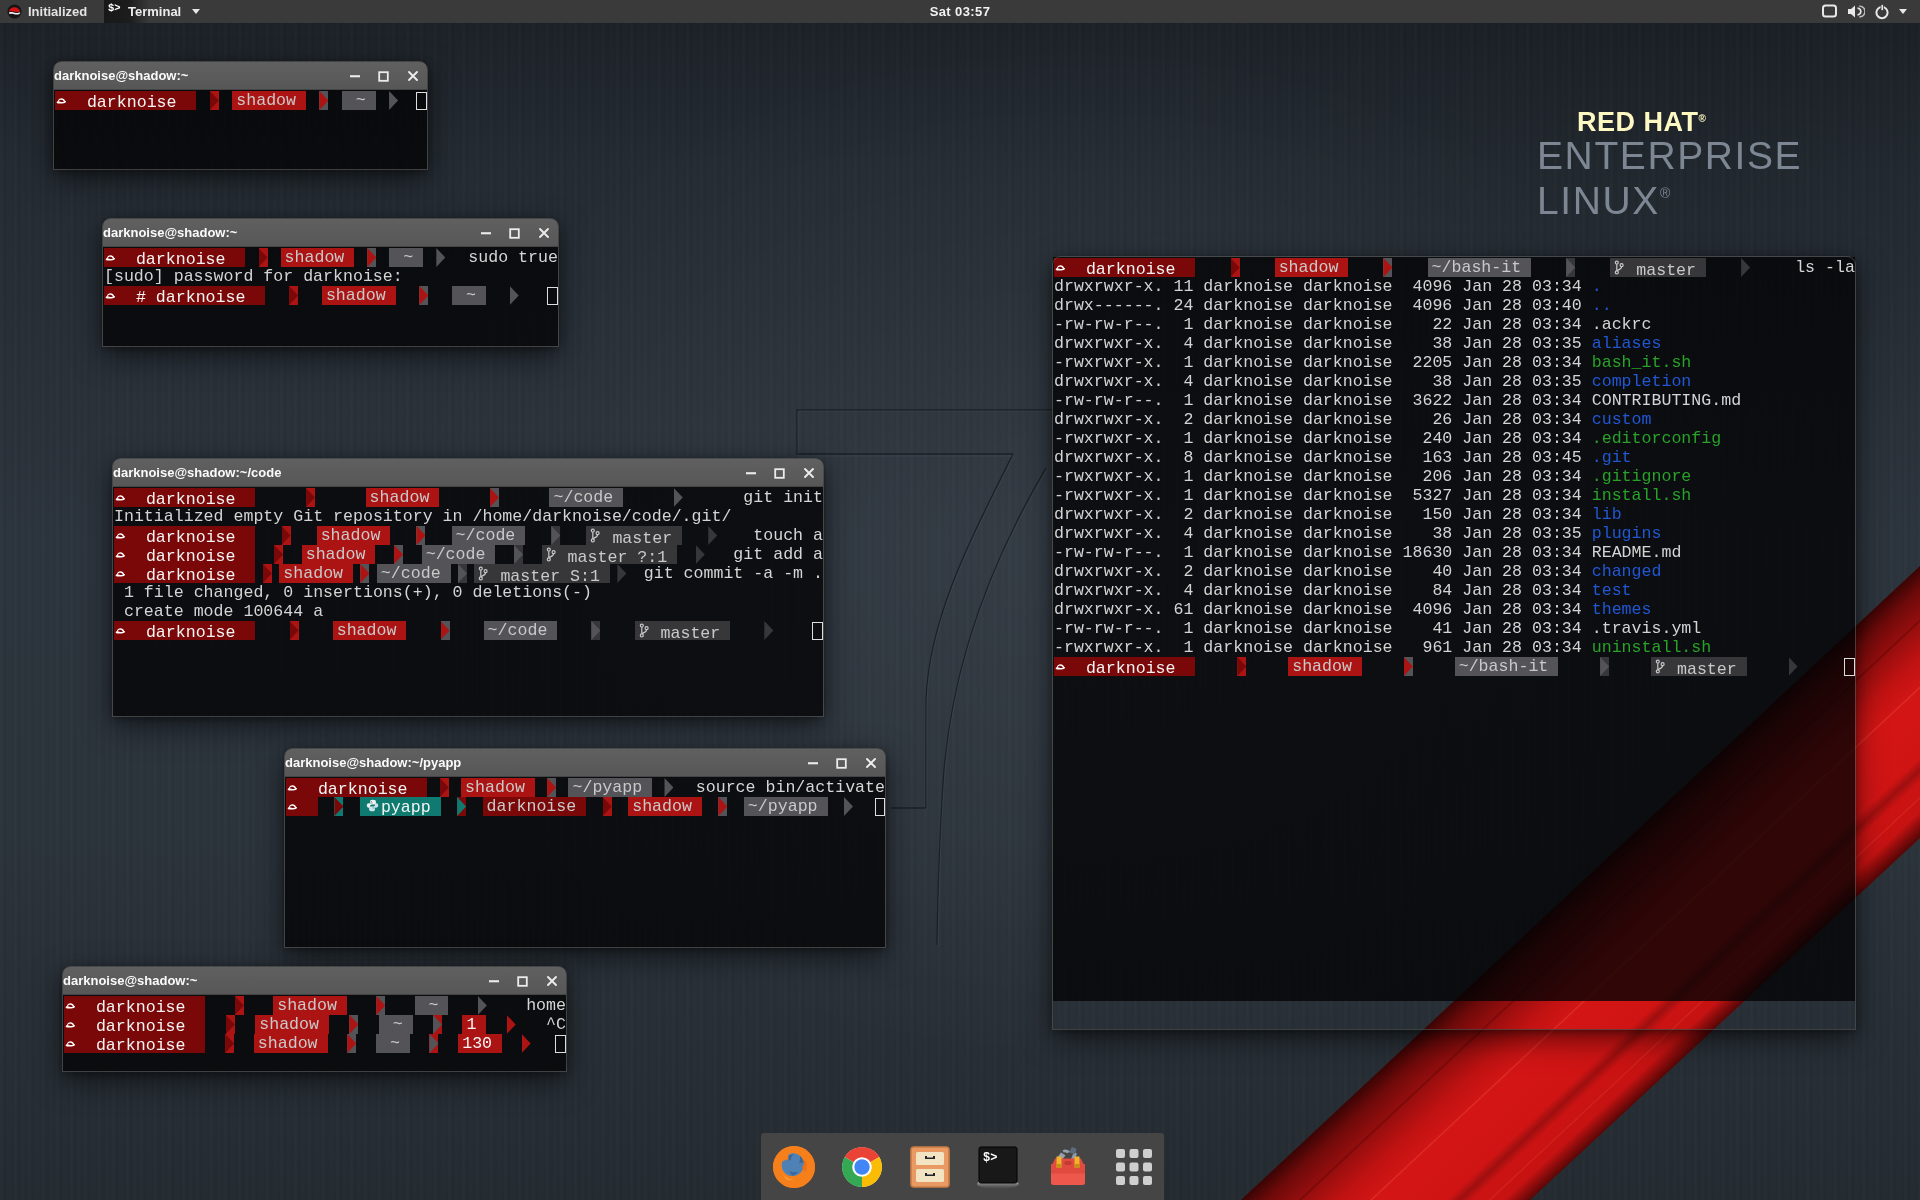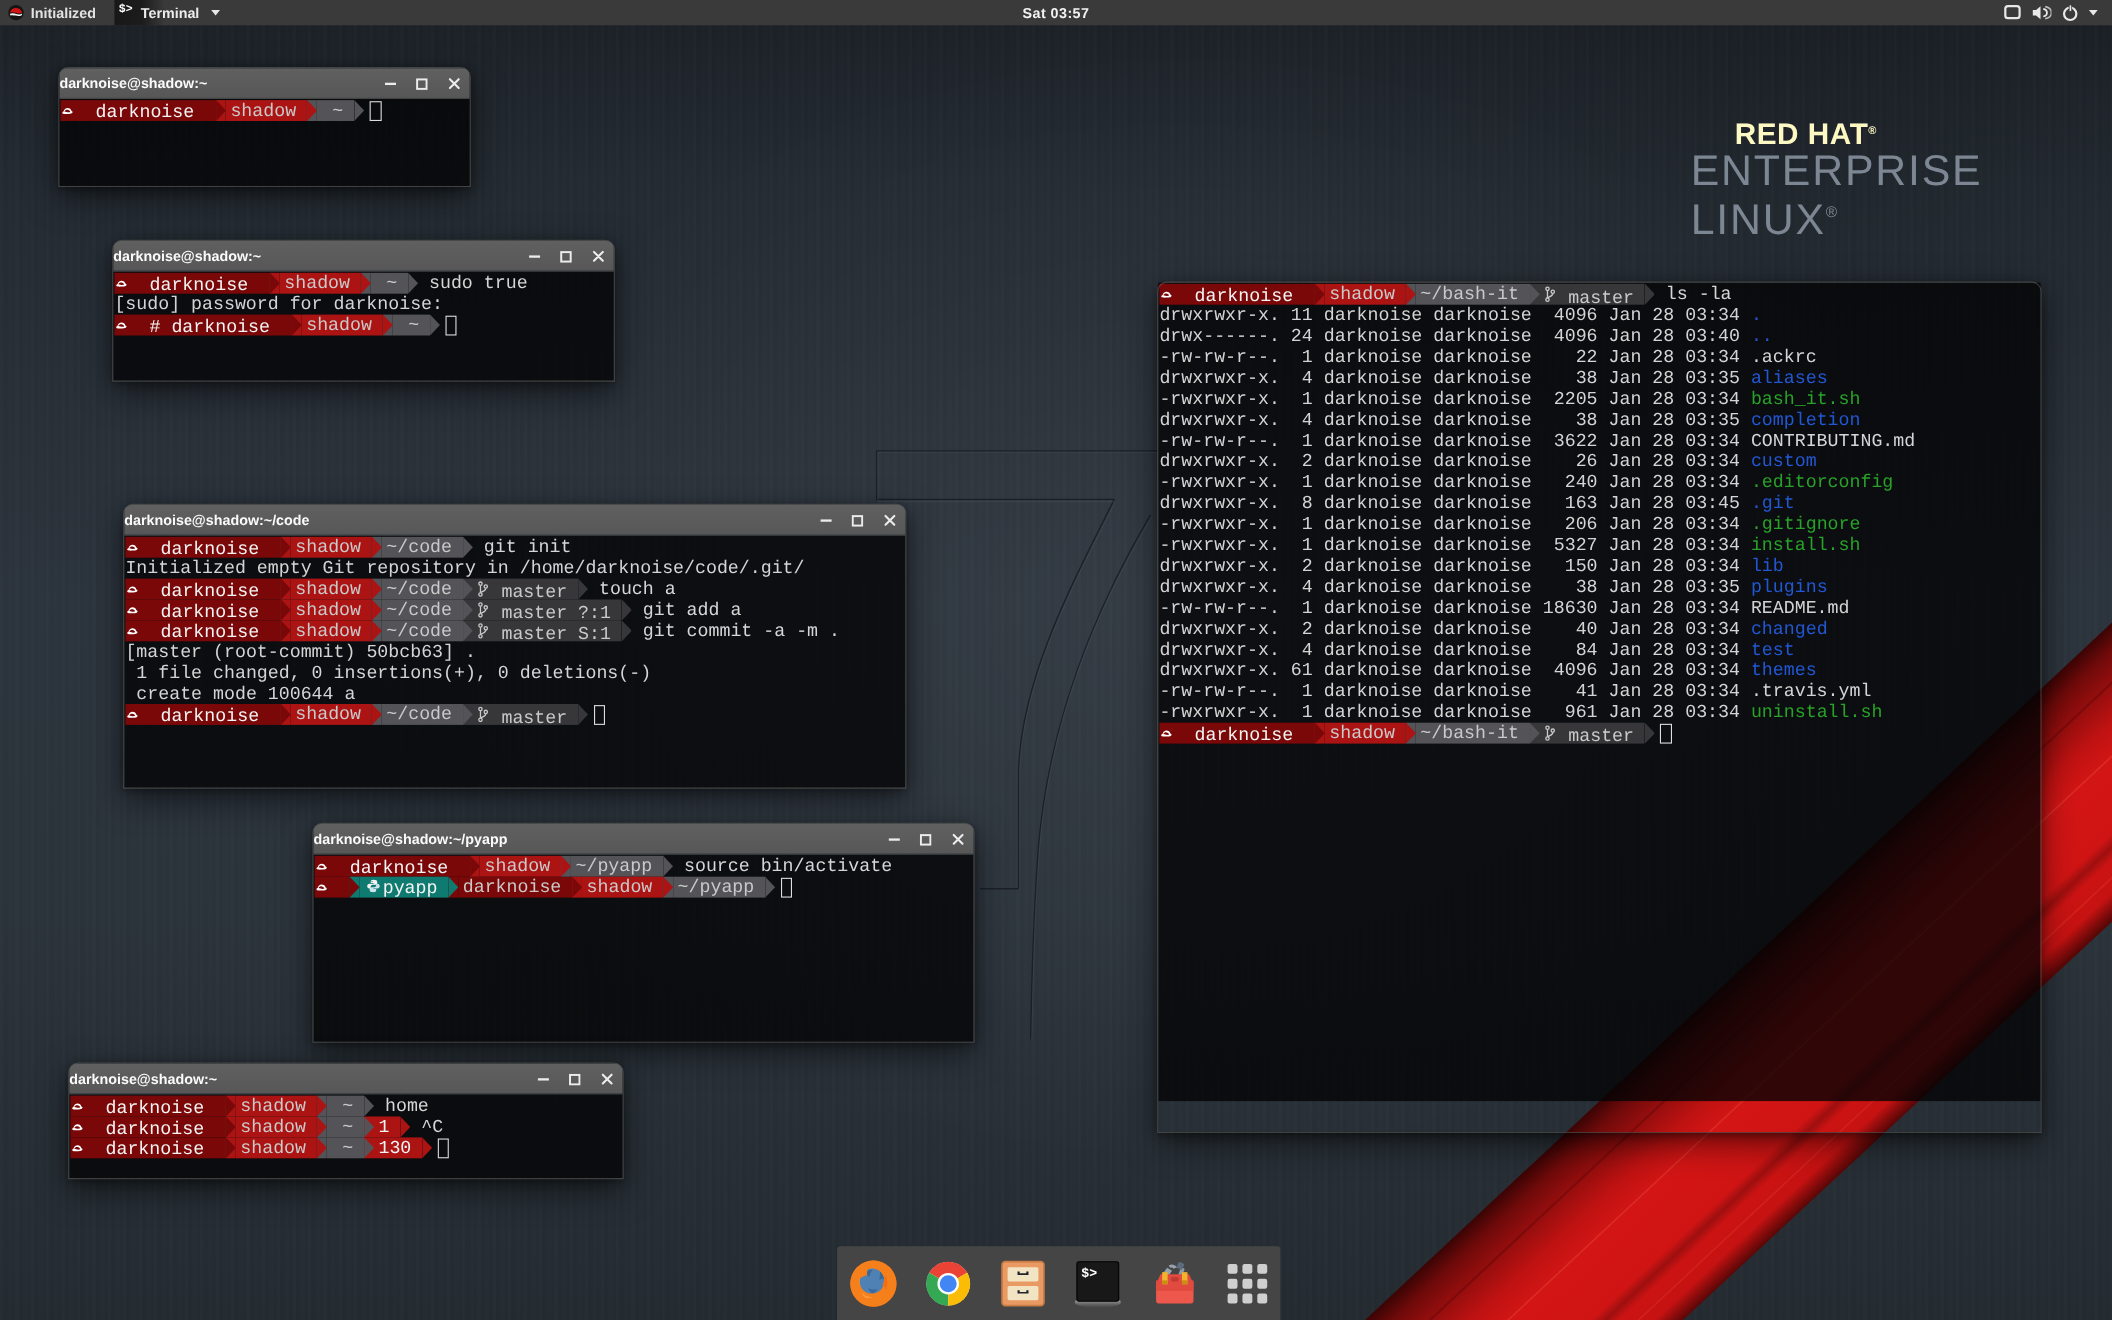--- a/index.html
+++ b/index.html
@@ -33,21 +33,21 @@
 
 #dock{position:absolute;left:761px;top:1133px;width:403px;height:67px;background:#454545;border-radius:3px 3px 0 0;display:flex;align-items:center;justify-content:space-between;padding:0 10px;box-sizing:border-box;}
 
 .win{position:absolute;border-radius:8px 8px 0 0;box-shadow:0 10px 30px rgba(0,0,0,0.55),0 2px 8px rgba(0,0,0,0.4);outline:1px solid rgba(120,120,114,0.45);}
 .tb{height:28px;background:linear-gradient(180deg,#606060,#575757);border-radius:7px 7px 0 0;position:relative;color:#fbfbfb;font-size:13px;font-weight:bold;line-height:27px;border-bottom:1px solid #454545;box-sizing:border-box;}
 .win.back .tb{background:linear-gradient(180deg,#4b4b4b,#444444);color:#c6c6c6;border-bottom:1px solid #383838;}
 .btns{position:absolute;right:0;top:0;height:28px;display:flex;align-items:center;}
 .btn{width:29px;height:28px;display:flex;align-items:center;justify-content:center;}
 .term{background:rgba(3,3,4,0.78);padding:1px 0 0 1px;box-sizing:border-box;font-family:"Liberation Mono",monospace;font-size:16.6px;line-height:19px;color:#d4d4d4;overflow:hidden;}
 .ln{height:19px;white-space:pre;}
-.ln.p{display:flex;}
+.ln.p{display:flex;justify-content:space-between;}
 .sg{white-space:pre;flex:none;}
 .sep{position:relative;width:9px;flex:none;}
 .ln.p .sep + .sg:not(.cm){padding-left:4px;}
 .sep::after{content:"";position:absolute;left:0;top:0;width:9px;height:19px;background:var(--l);clip-path:polygon(0 0,100% 50%,0 100%);}
 .cur{flex:none;width:8.5px;height:16px;border:1.5px solid #dedede;margin-top:0.5px;}
 .u{color:#f4f4f4;}
 .g{color:#c9c9c9;}
 .cm{color:#d6d6d6;}
 .r1{background:#7b0808;}
 .r2{background:#ac1414;}
@@ -219,21 +219,20 @@
               <path fill="#fff" d="M1.0,8.3 C0.4,7.8 0.9,6.6 2.1,6.1 C2.4,4.2 4.0,2.9 6.0,2.9 C7.9,2.9 9.4,4.1 9.8,5.8 C10.6,6.0 11.1,6.6 10.9,7.2 C10.6,8.2 8.9,8.8 6.8,8.8 C4.3,8.8 1.9,9.0 1.0,8.3 Z"></path>
               <path fill="#7b0808" d="M2.8,6.4 C3.3,5.2 4.6,4.5 6.0,4.7 C7.3,4.9 8.3,5.7 8.6,6.8 C7.2,7.4 6.0,7.3 4.9,6.9 C4.2,6.6 3.5,6.4 2.8,6.4 Z"></path>
             </svg><span class="u">  darknoise  </span></span><span class="sep" style="--l:#7b0808;background:#ac1414"></span><span class="sg r2 g">shadow </span><span class="sep" style="--l:#ac1414;background:#535358"></span><span class="sg gy g">~/code </span><span class="sep" style="--l:#535358;background:#37373a"></span><span class="sg gg g"><svg class="gb" width="10" height="15" viewBox="0 0 10 15">
               <g stroke="#c9c9c9" stroke-width="1.2" fill="none">
                 <circle cx="2.8" cy="2.6" r="1.5"></circle>
                 <circle cx="2.8" cy="12.4" r="1.5"></circle>
                 <circle cx="7.6" cy="5.2" r="1.5"></circle>
                 <path d="M2.8,4.2 V10.8 M7.6,6.8 C7.6,9.2 5.4,9.4 2.9,10.6"></path>
               </g>
             </svg> master S:1 </span><span class="sep" style="--l:#37373a"></span><span class="sg cm"> git commit -a -m .</span></div>
-  <div class="ln">[master (root-commit) 50bcb63] .</div>
   <div class="ln"> 1 file changed, 0 insertions(+), 0 deletions(-)</div>
   <div class="ln"> create mode 100644 a</div>
   <div class="ln p"><span class="sg r1"><svg class="hat" width="11" height="12" viewBox="0 0 12 12">
               <path fill="#fff" d="M1.0,8.3 C0.4,7.8 0.9,6.6 2.1,6.1 C2.4,4.2 4.0,2.9 6.0,2.9 C7.9,2.9 9.4,4.1 9.8,5.8 C10.6,6.0 11.1,6.6 10.9,7.2 C10.6,8.2 8.9,8.8 6.8,8.8 C4.3,8.8 1.9,9.0 1.0,8.3 Z"></path>
               <path fill="#7b0808" d="M2.8,6.4 C3.3,5.2 4.6,4.5 6.0,4.7 C7.3,4.9 8.3,5.7 8.6,6.8 C7.2,7.4 6.0,7.3 4.9,6.9 C4.2,6.6 3.5,6.4 2.8,6.4 Z"></path>
             </svg><span class="u">  darknoise  </span></span><span class="sep" style="--l:#7b0808;background:#ac1414"></span><span class="sg r2 g">shadow </span><span class="sep" style="--l:#ac1414;background:#535358"></span><span class="sg gy g">~/code </span><span class="sep" style="--l:#535358;background:#37373a"></span><span class="sg gg g"><svg class="gb" width="10" height="15" viewBox="0 0 10 15">
               <g stroke="#c9c9c9" stroke-width="1.2" fill="none">
                 <circle cx="2.8" cy="2.6" r="1.5"></circle>
                 <circle cx="2.8" cy="12.4" r="1.5"></circle>
                 <circle cx="7.6" cy="5.2" r="1.5"></circle>

